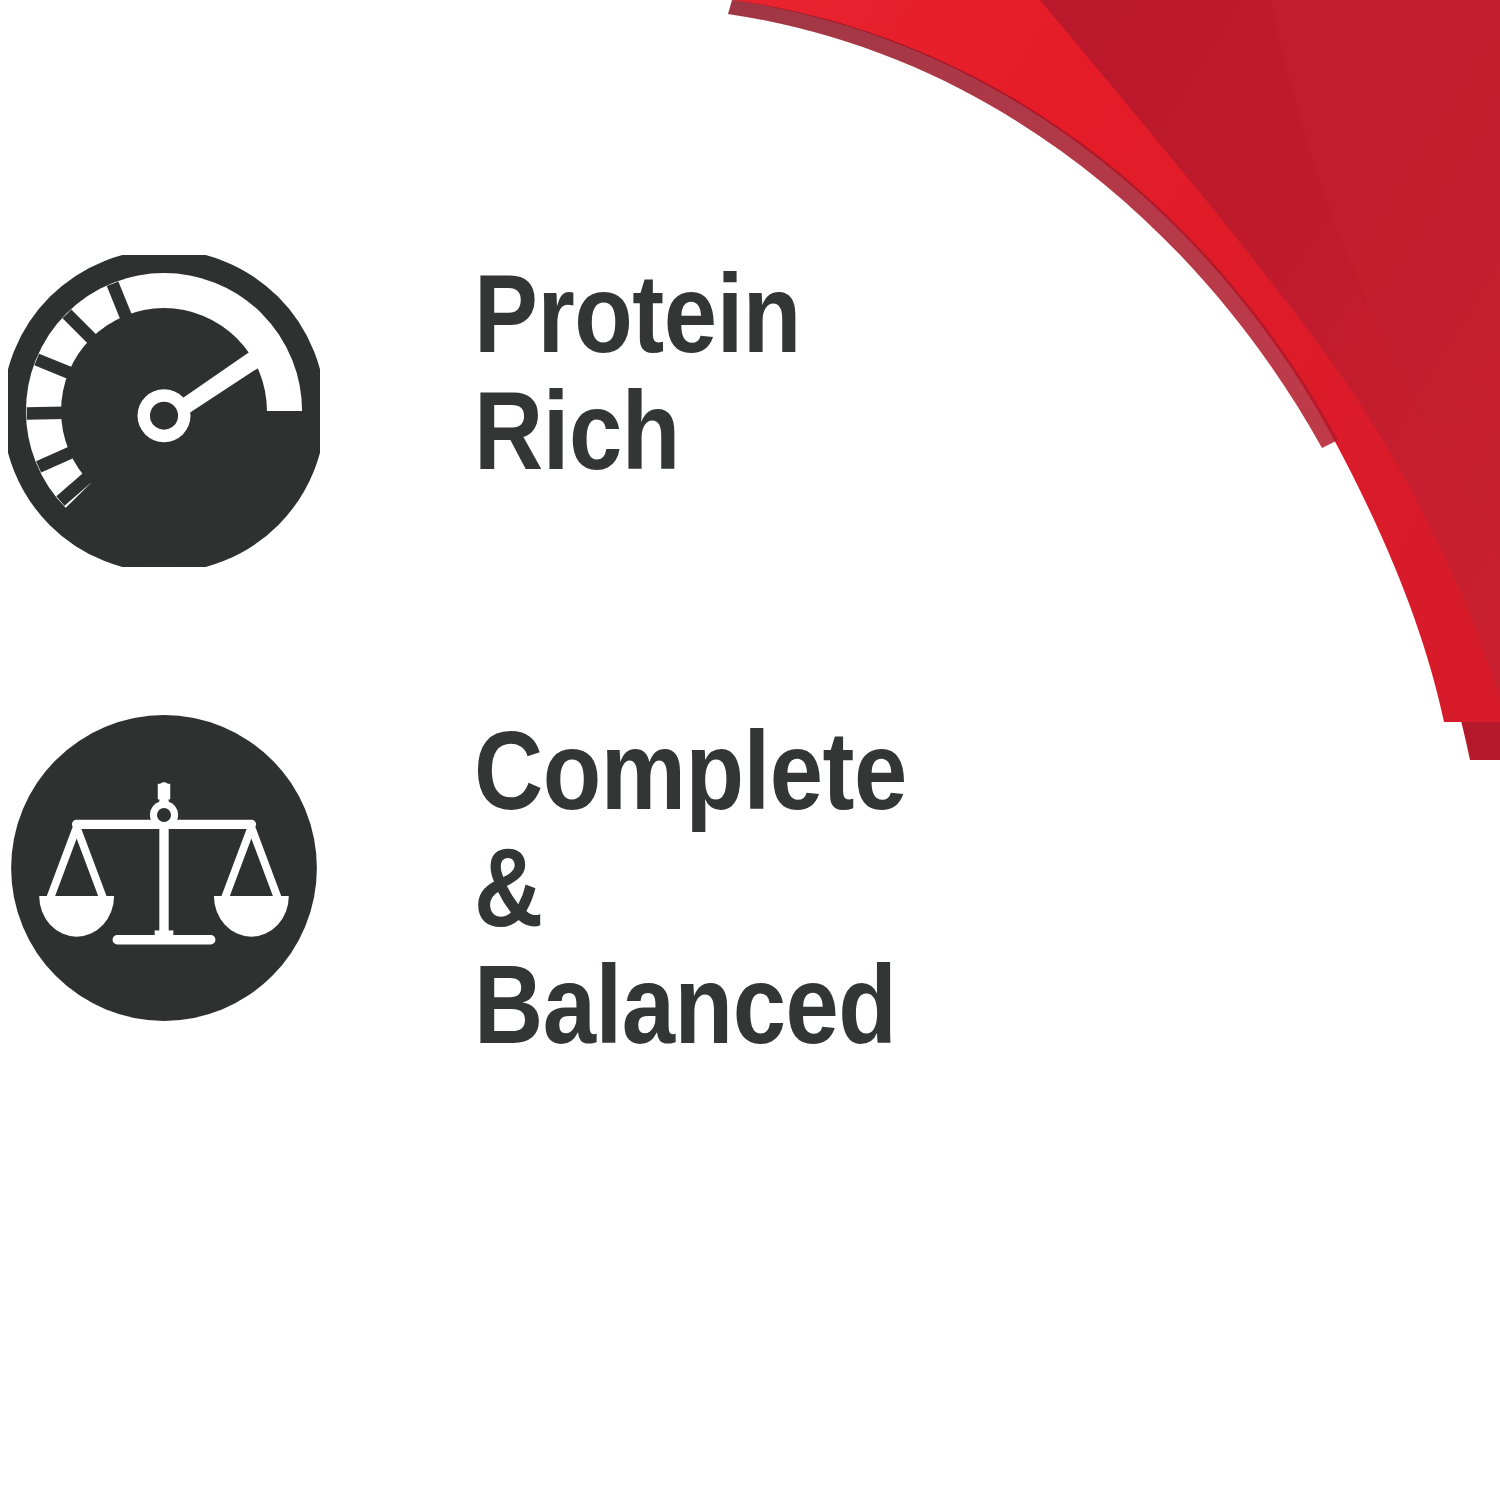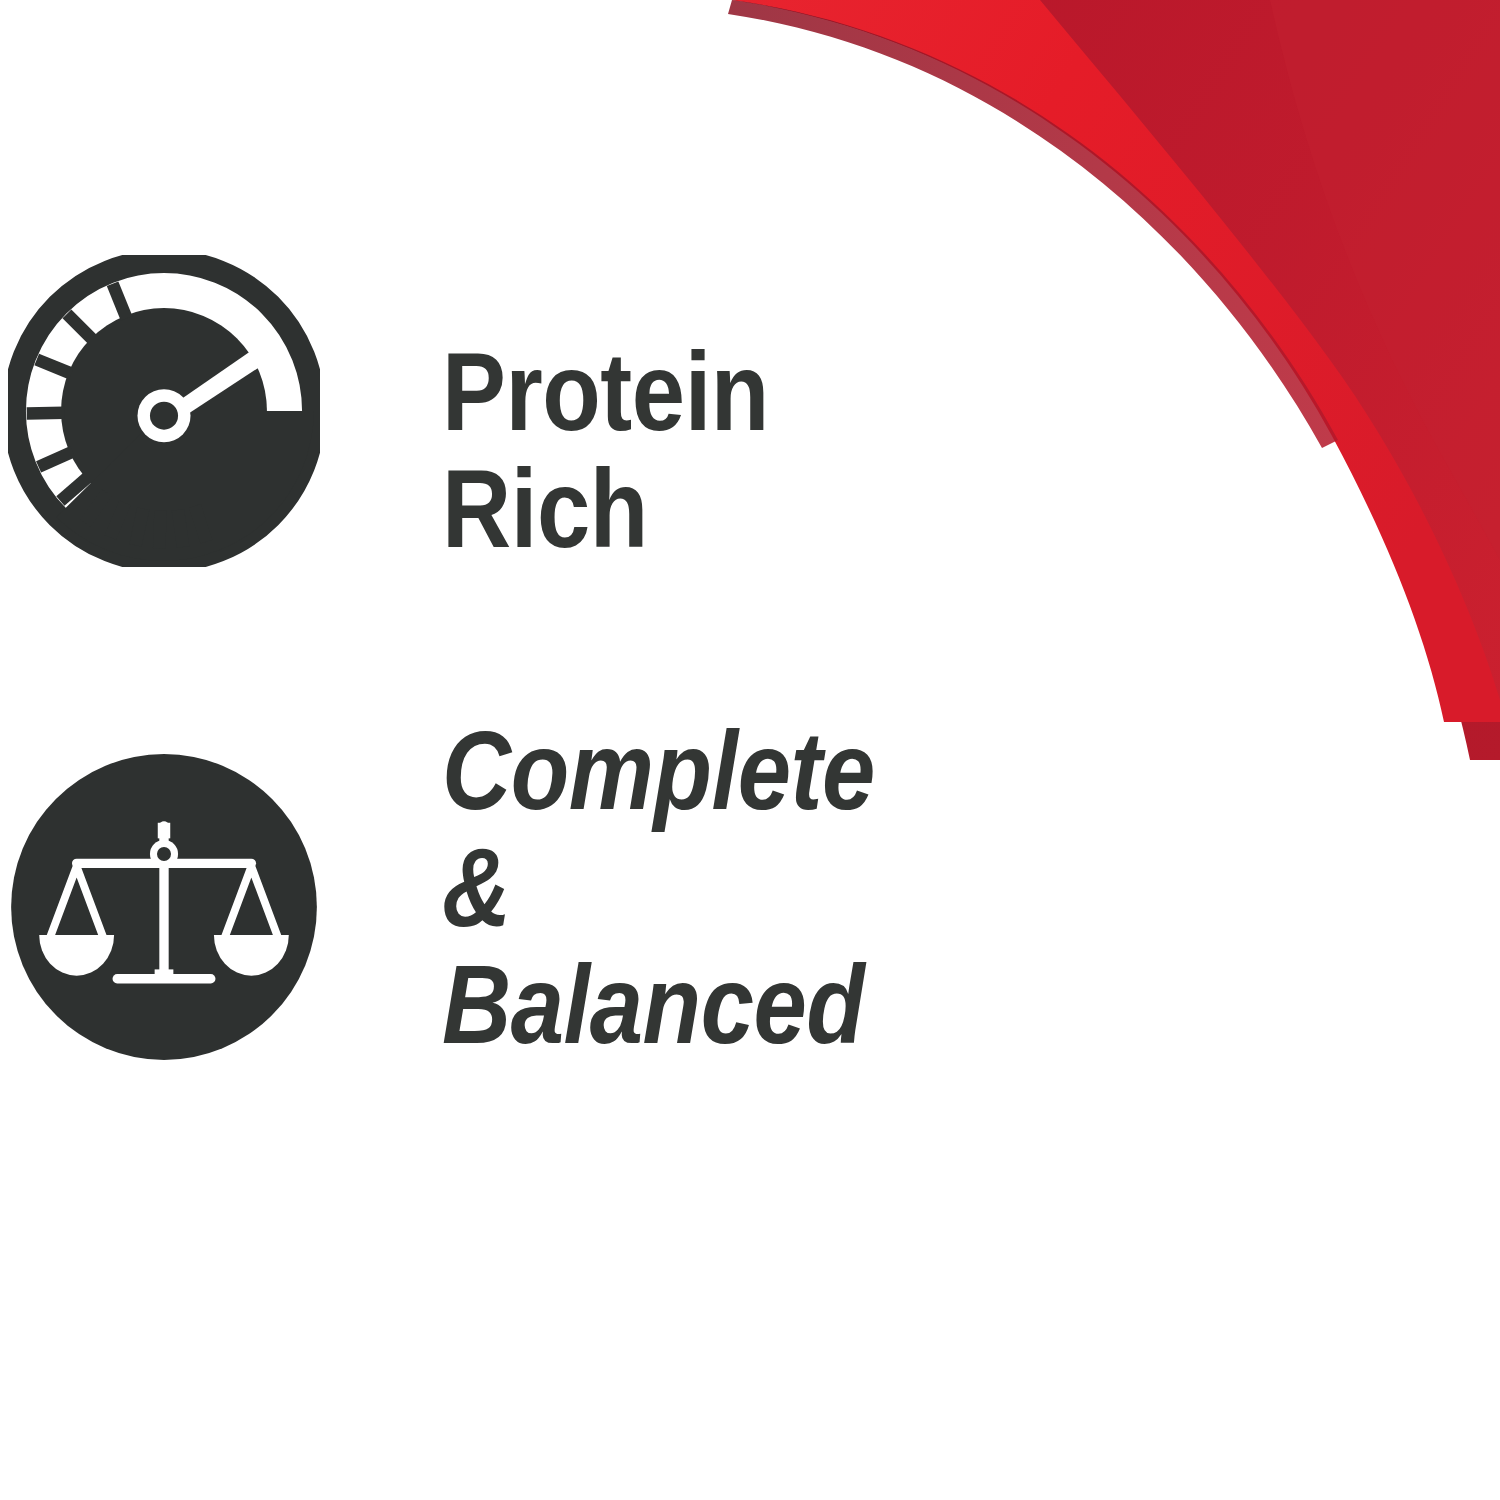--- a/index.html
+++ b/index.html
@@ -25,24 +25,25 @@
     height: 760px;
     pointer-events: none;
   }
 
   
   .feature-row {
     position: absolute;
     left: 0;
     width: 1000px;
     display: flex;
-    align-items: flex-end;
+    align-items: flex-start;
+    gap: 32px;
   }
   #row-0 { top: 255px; }
-  #row-1 { top: 712px; font-style: italic; }
+  #row-1 { top: 712px; }
   #row-2 { top: 1168px; }
 
   .icon-badge {
     width: 312px;
     height: 312px;
     flex: 0 0 312px;
     margin-left: 8px;
     position: relative;
   }
   .icon-badge svg { display: block; width: 100%; height: 100%; }

